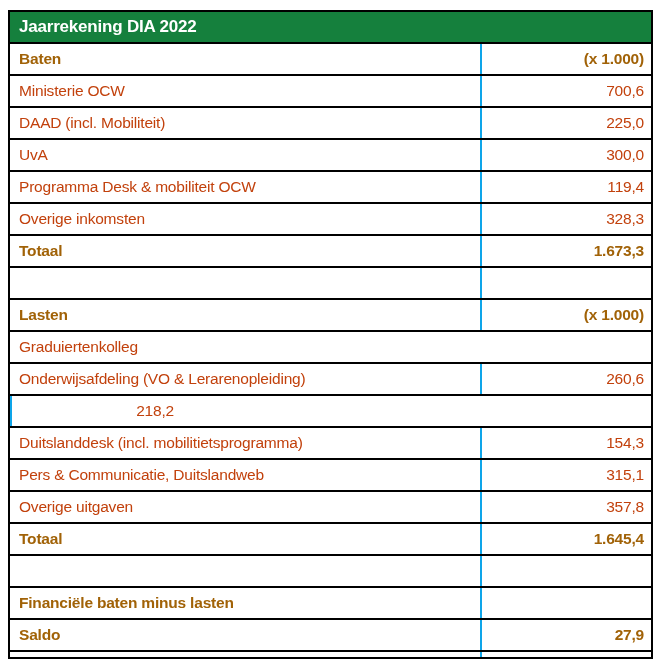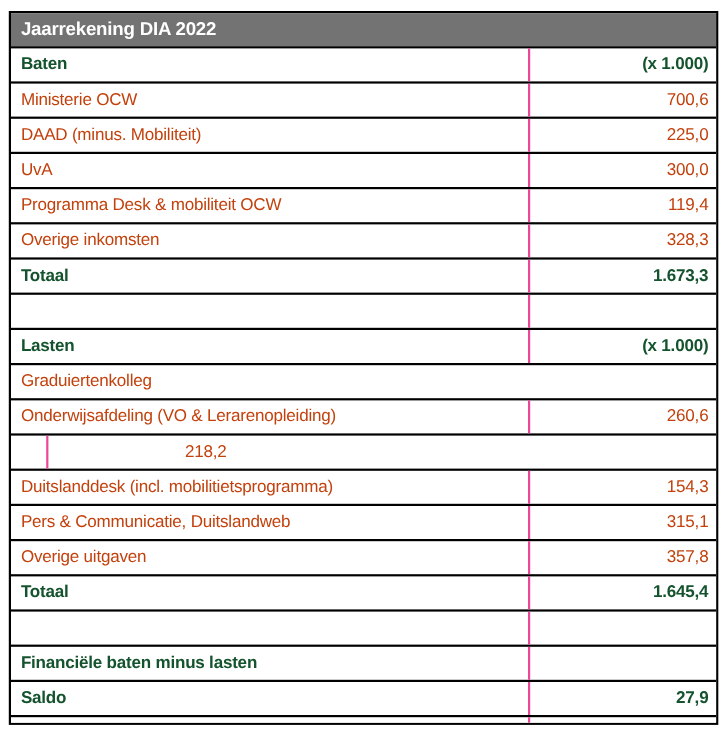--- a/index.html
+++ b/index.html
@@ -45,55 +45,54 @@
     box-sizing: border-box;
     overflow: hidden;
     white-space: nowrap;
   }
   .cell.label {
     flex: 1;
     padding-left: 9px;
   }
   .cell.value {
     width: 171px;
-    border-left: 2px solid #ec4899;
+    border-left: 2px solid #0ea5e9;
     justify-content: flex-end;
     padding-right: 7px;
-    margin-left: 32px;
   }
   .row.header .cell,
   .row.total .cell {
     font-weight: bold;
-    color: #14532d;
+    color: #a16207;
   }
   .row.thin {
     height: 5px;
   }
   .row.thin .cell {
     font-size: 0;
   }
 </style>
 </head>
 <body>
 
 <div class="table-wrap">
-  <div class="title-bar" id="title-bar" style="background: #737373;">
+  <div class="title-bar" id="title-bar" style="background: #15803d;">
     <span>Jaarrekening DIA 2022</span>
   </div>
   <div id="rows-container">
       <div class="row header">
         <div class="cell label">Baten</div>
         <div class="cell value">(x 1.000)</div>
       </div>
       <div class="row normal">
         <div class="cell label">Ministerie OCW</div>
         <div class="cell value">700,6</div>
       </div>
       <div class="row normal">
-        <div class="cell label">DAAD (minus. Mobiliteit)</div>
+        <div class="cell label">DAAD (incl. Mobiliteit)</div>
         <div class="cell value">225,0</div>
       </div>
       <div class="row normal">
         <div class="cell label">UvA</div>
         <div class="cell value">300,0</div>
       </div>
       <div class="row normal">
         <div class="cell label">Programma Desk &amp; mobiliteit OCW</div>
         <div class="cell value">119,4</div>
       </div>

